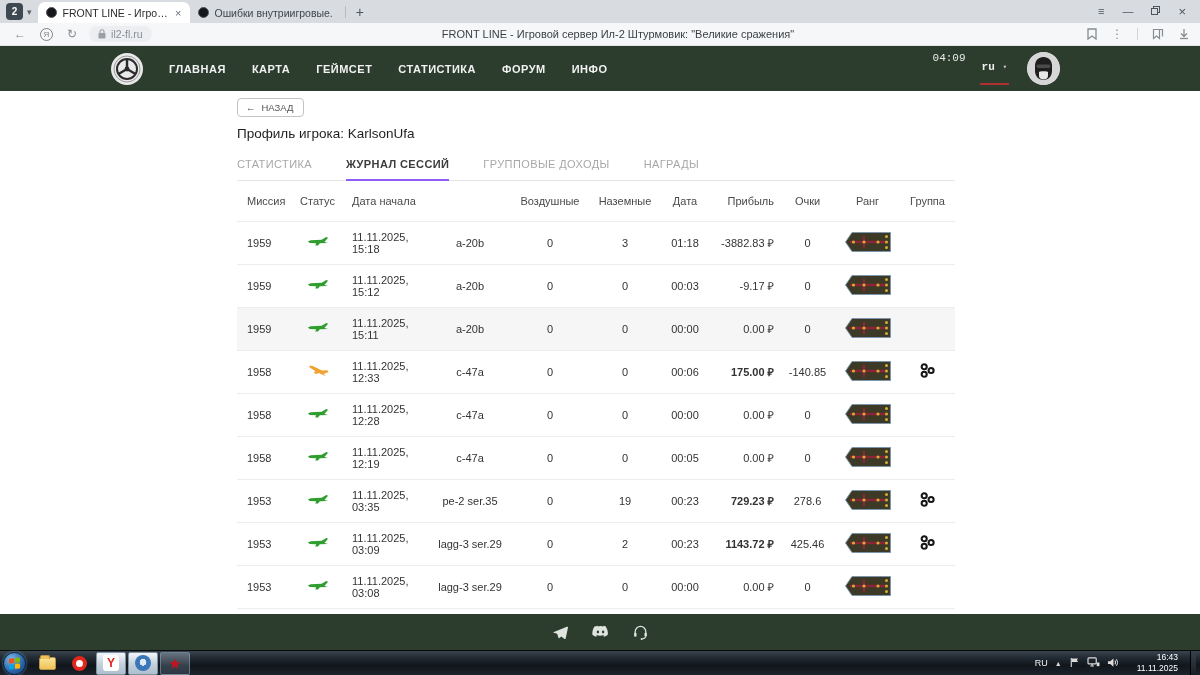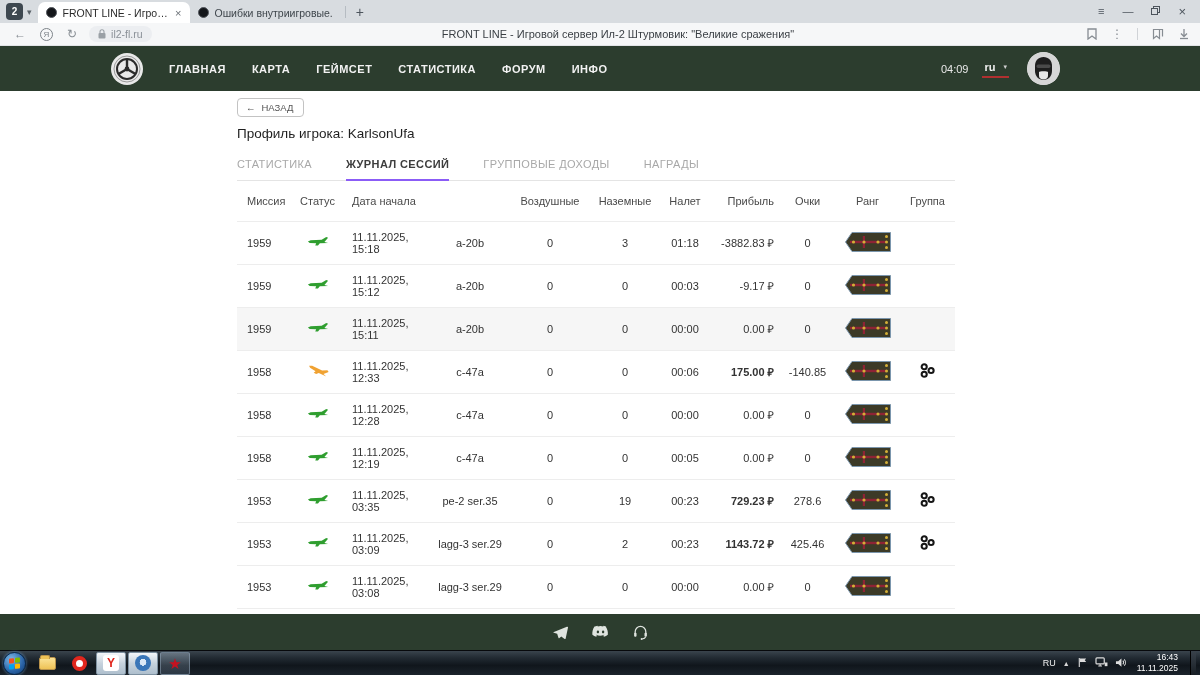--- a/index.html
+++ b/index.html
@@ -26,21 +26,21 @@
   .ya-circle { width:13px; height:13px; border:1.2px solid #7d8389; border-radius:50%; display:flex; align-items:center; justify-content:center; font-size:8px; color:#7d8389; margin-left:14px; }
   .addr-pill { display:flex; align-items:center; background:#eceef1; border-radius:9px; height:16px; padding:0 9px; margin-left:12px; font-size:10.5px; color:#8a9097; gap:5px; }
   .page-title-center { position:absolute; left:0; right:0; text-align:center; font-size:11px; color:#3a3f44; pointer-events:none;margin-left:36px; }
   .tb-right { margin-left:auto; display:flex; align-items:center; gap:14px; padding-right:10px; }
 
   
   .navbar { position:absolute; top:46px; left:0; width:1200px; height:45px; background:#2c3d2e; display:flex; align-items:center;gap:9px; }
   .site-logo { width:32px; height:32px; margin-left:111px; border-radius:50%; background:#e9e9e9; display:flex; align-items:center; justify-content:center; }
   .nav-menu { display:flex; gap:26px; margin-left:17px; }
   .nav-item { color:#f2f2f2; font-size:11px; font-weight:bold; letter-spacing:0.5px; }
-  .nav-right { margin-left:auto; display:flex; align-items:center; margin-right:140px; }
+  .nav-right { margin-left:auto; display:flex; margin-right:140px;font-family:Liberation Mono, monospace; }
   .nav-time { color:#e8e8e8; font-size:11px; }
   .lang-box { margin-left:14px; display:flex; align-items:center; border-bottom:2px solid #b03030; padding:2px 2px 3px 2px; }
   .lang-box .lg { color:#f0f0f0; font-size:11px; font-weight:bold; }
   .lang-box .caret { color:#d0d0d0; font-size:7px; margin-left:8px; }
   .avatar { width:33px; height:33px; border-radius:50%; margin-left:18px; background:#d6d6d6; overflow:hidden; display:flex; align-items:center; justify-content:center; }
 
   
   .content { position:absolute; top:91px; left:0; width:1200px; height:523px; background:#fff; }
   .container { position:absolute; left:237px; top:6px; width:718px; }
   .back-btn { display:inline-flex; align-items:center; gap:6px; border:1px solid #c3c3c3; border-radius:4px; padding:3px 10px 3px 8px; font-size:9.5px; color:#555; background:#fff; }
@@ -78,21 +78,21 @@
   .task-btn.lit { background:linear-gradient(rgba(200,220,240,.35), rgba(120,150,180,.2)); border:1px solid rgba(150,170,190,.5); }
   .folder-ic { width:17px; height:13px; background:linear-gradient(#fbe397,#eec256); border:1px solid #b8924a; border-radius:2px; position:relative; }
   .folder-ic:before { content:""; position:absolute; top:-3px; left:0; width:8px; height:3px; background:#eec256; border:1px solid #b8924a; border-bottom:none; border-radius:2px 2px 0 0; }
   .opera-ic { width:15px; height:15px; border-radius:50%; border:4px solid #e1261d; background:#fff; }
   .ya-ic { width:16px; height:16px; background:#fff; border-radius:3px; color:#e1261d; font-weight:bold; font-size:12px; display:flex; align-items:center; justify-content:center; }
   .blue-ic { width:16px; height:16px; border-radius:50%; background:radial-gradient(circle at 50% 45%, #dce9f6 0 28%, #3a76b8 30% 70%, #1d4e86); }
   .star-ic { color:#c41220; font-size:15px; line-height:1; }
   .tray { margin-left:auto; display:flex; align-items:center; gap:7px; padding-right:4px; color:#e8e8e8; }
   .tray-lang { font-size:9px; color:#f0f0f0; }
   .tray-up { font-size:7px; color:#d8d8d8; }
-  .clock { text-align:right; font-size:8.5px; line-height:1.25; color:#fff; margin-left:3px; }
+  .clock { text-align:right; font-size:8.5px; line-height:1.25; color:#fff; margin-left:11px; }
   .show-desktop { width:6px; height:25px; border-left:1px solid #000; background:linear-gradient(#39424b,#171d23); margin-left:5px; }
 </style>
 </head>
 <body>
 
 <div class="tabstrip">
   <div class="tab-counter">2</div>
   <div class="tab-chevron">▾</div>
   <div class="btab active">
     <span class="fav"></span>
@@ -209,21 +209,21 @@
           <col style="width:55px">
       </colgroup>
       <thead>
         <tr>
           <th class="c-left">Миссия</th>
           <th class="c-center">Статус</th>
           <th class="c-date">Дата начала</th>
           <th class="c-center"></th>
           <th class="c-center">Воздушные</th>
           <th class="c-center">Наземные</th>
-          <th class="c-center">Налет</th>
+          <th class="c-center">Дата</th>
           <th class="c-right">Прибыль</th>
           <th class="c-center">Очки</th>
           <th class="c-center">Ранг</th>
           <th class="c-center">Группа</th>
         </tr>
       </thead>
       <tbody>
           <tr>
     <td class="c-left">1959</td>
     <td class="c-center">

